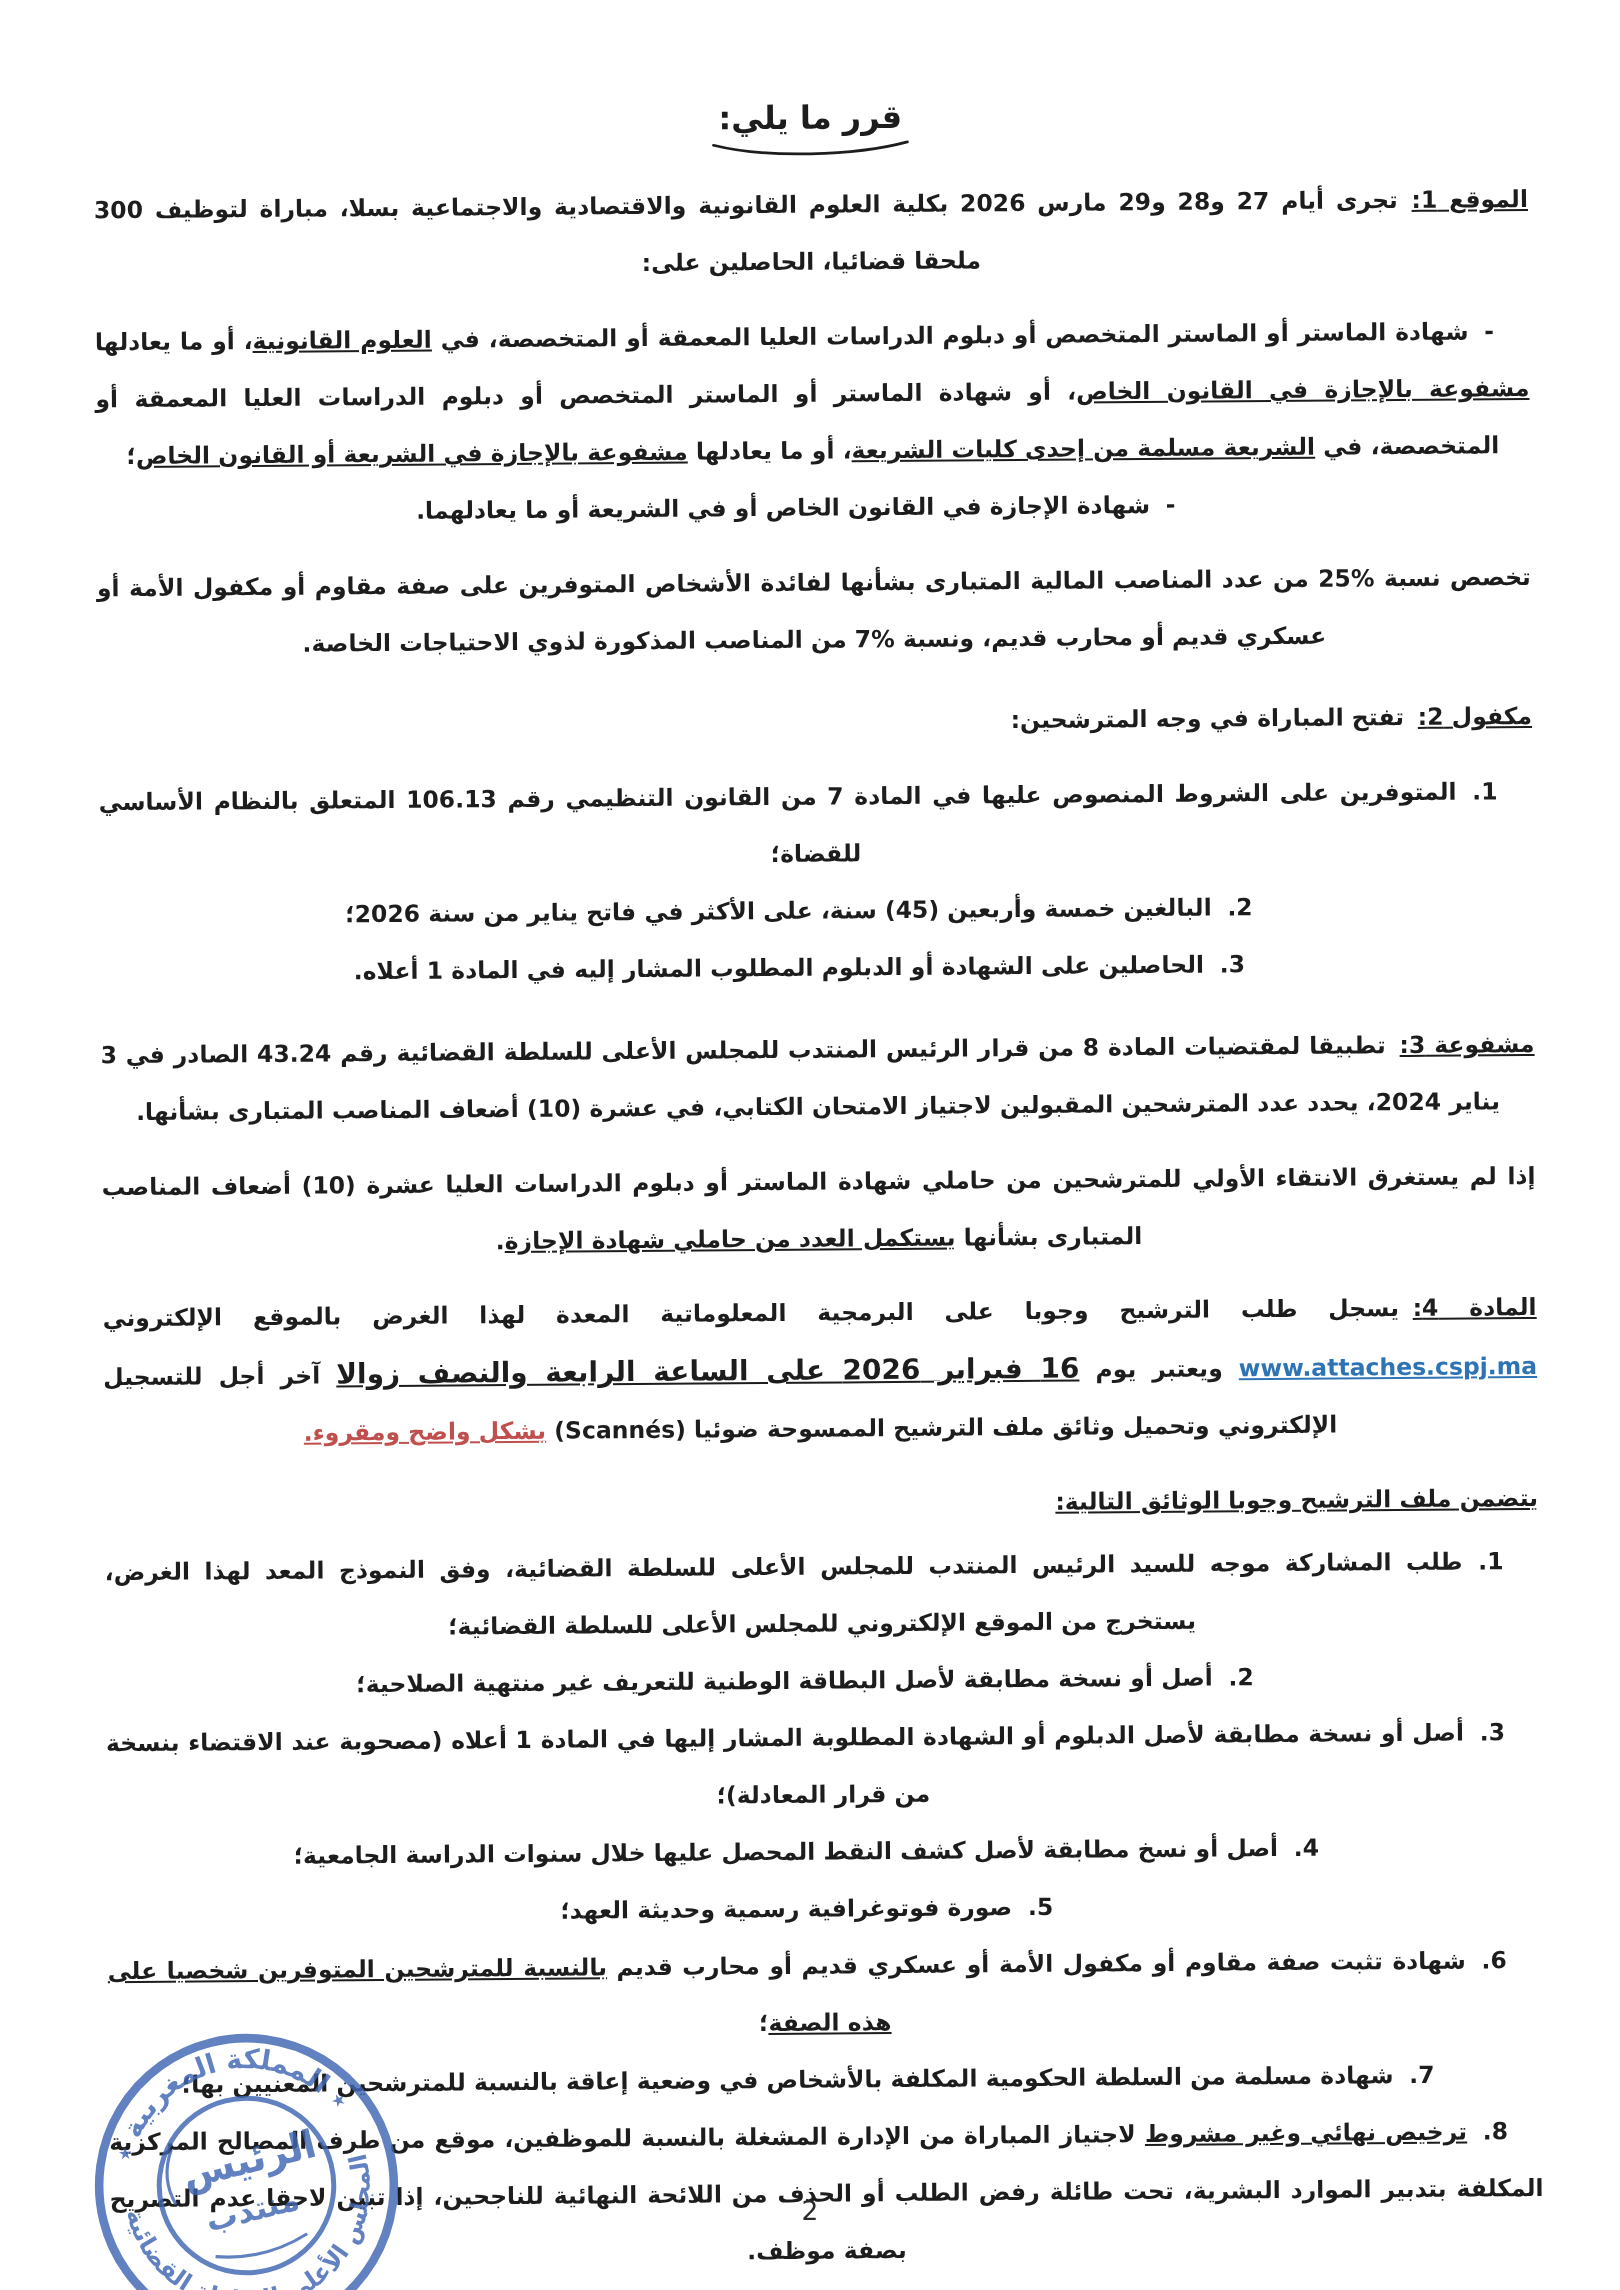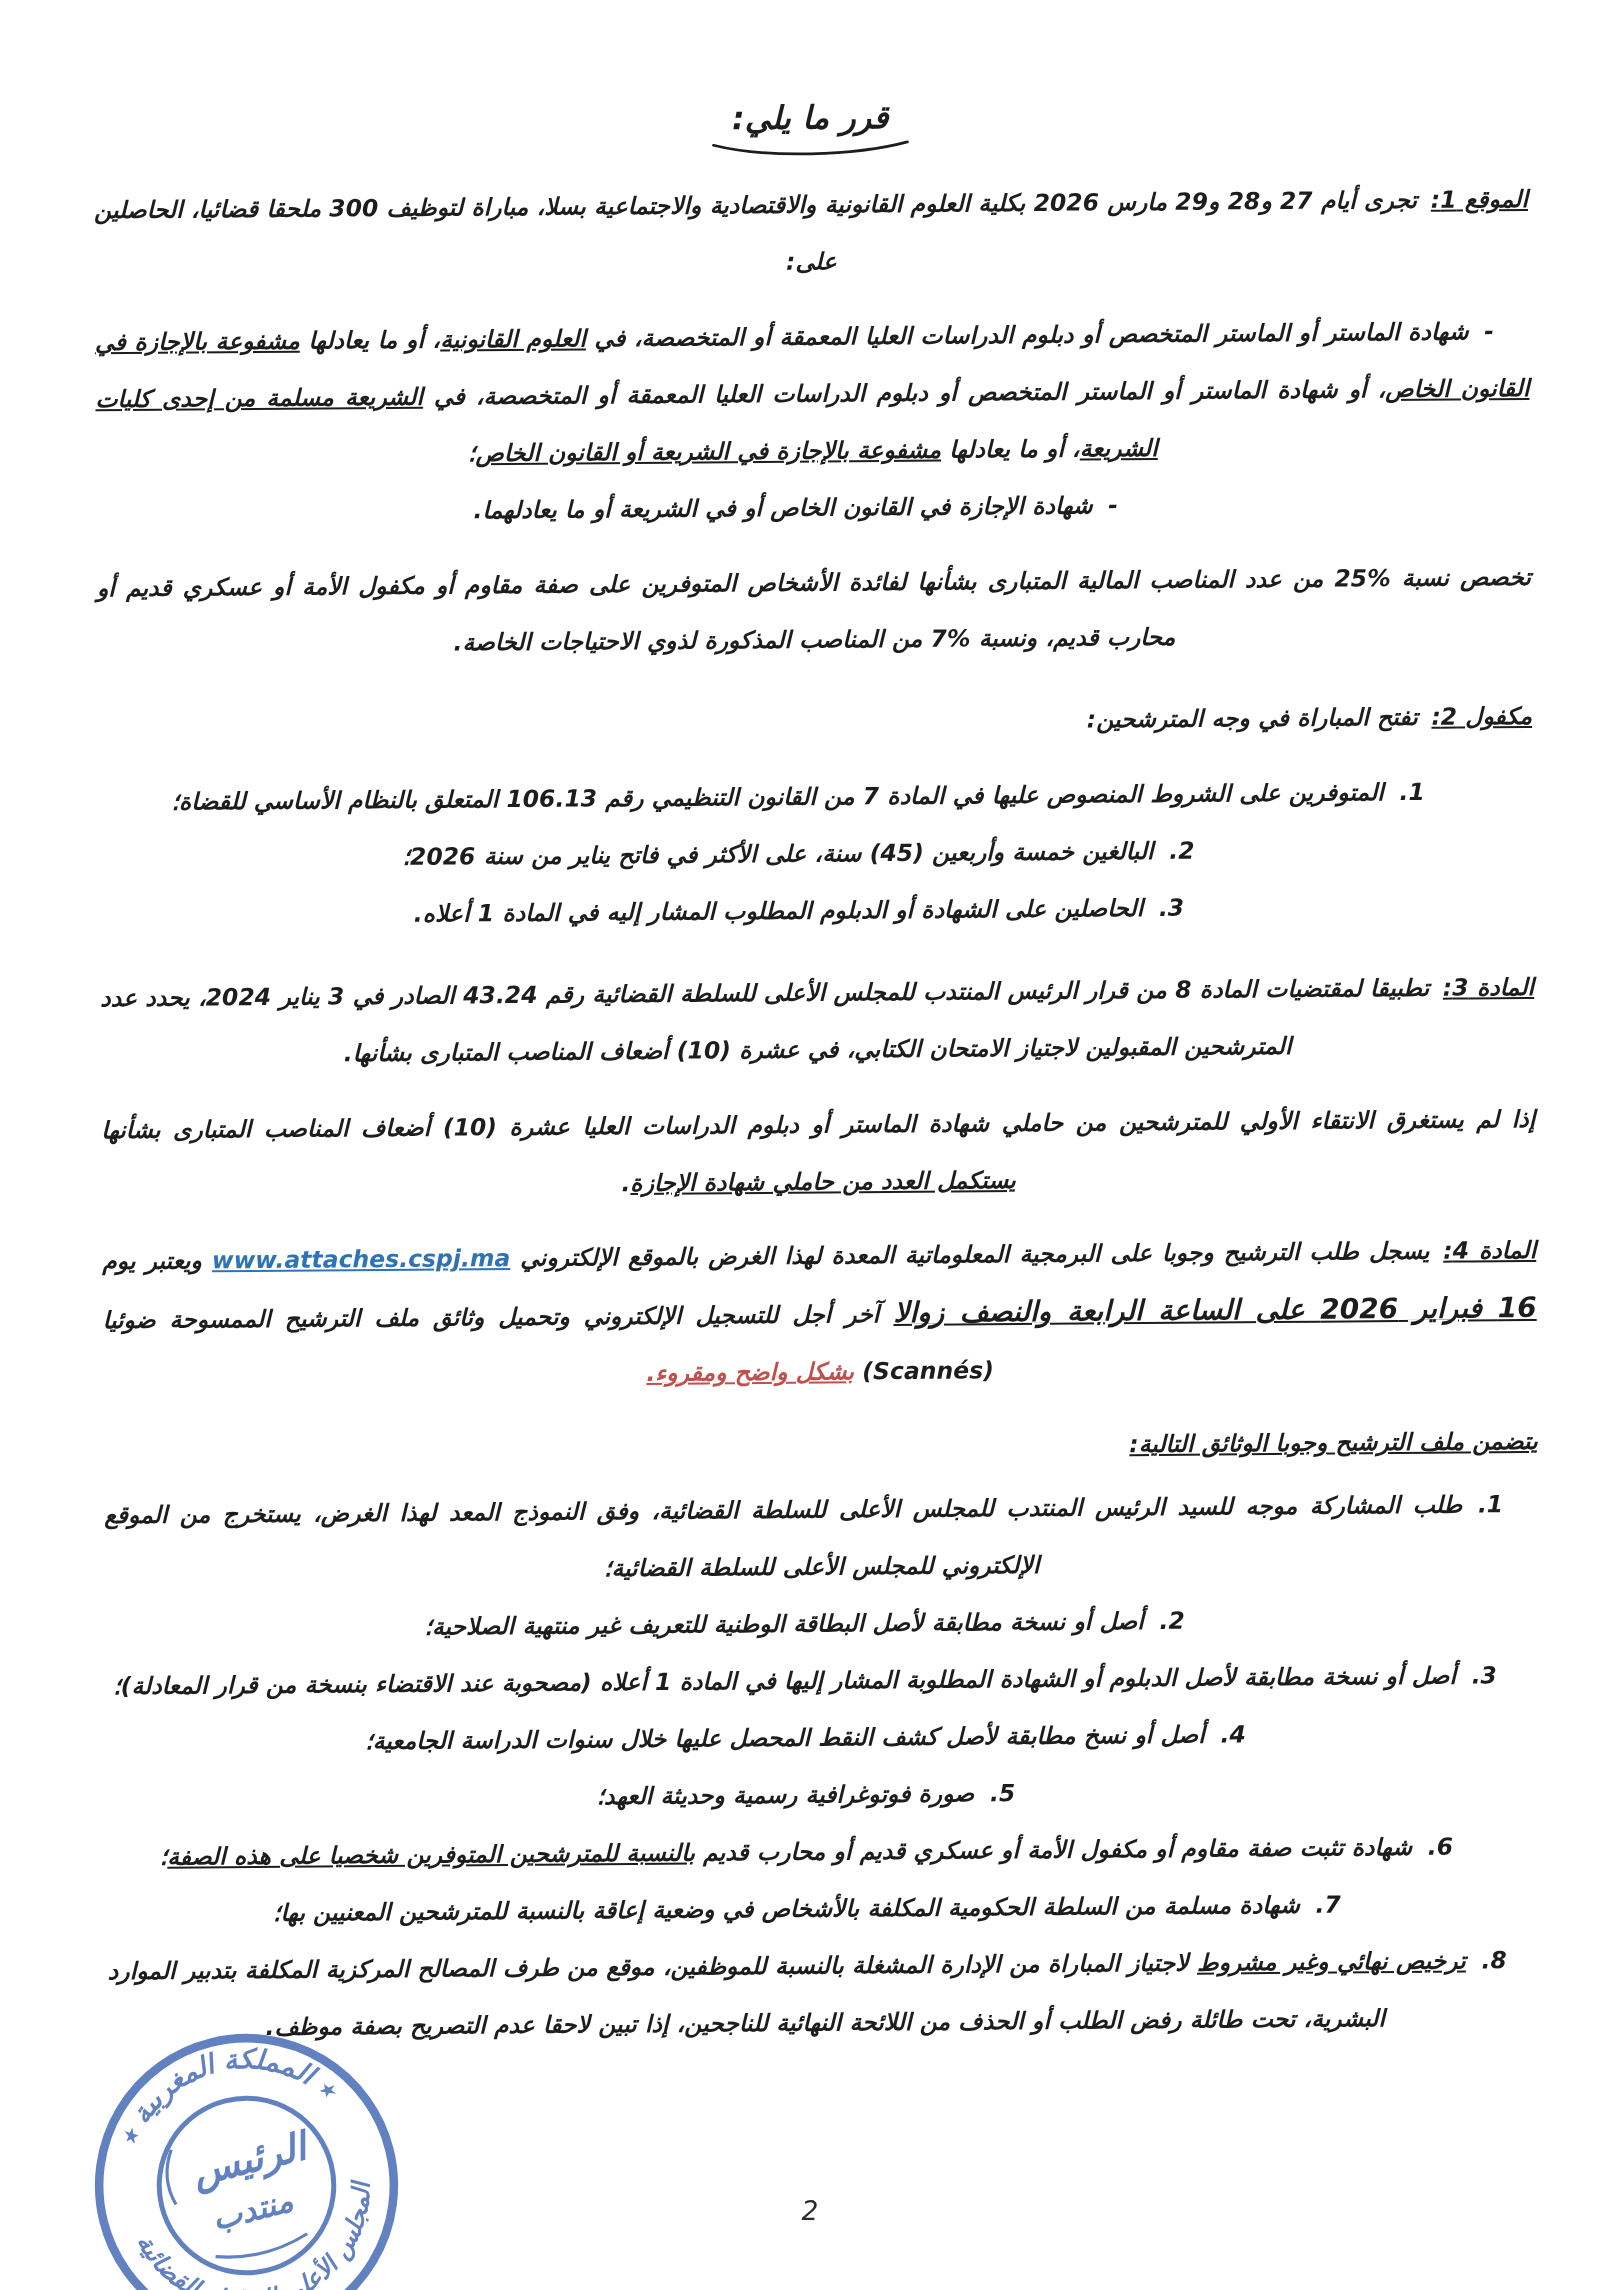--- a/index.html
+++ b/index.html
@@ -1,18 +1,18 @@
 <!DOCTYPE html>
 <html lang="ar"><head>
 <meta charset="utf-8">
 <style>
   html,body{margin:0;padding:0;background:#ffffff;}
   .page{
     position:relative;width:1620px;height:2291px;background:#ffffff;
-    overflow:hidden;font-family:"DejaVu Sans",sans-serif;color:#1d1d1d;font-style:italic;
+    overflow:hidden;font-family:"DejaVu Sans",sans-serif;color:#1d1d1d;
   }
   .content{
     position:absolute;top:84px;right:93px;left:93px;direction:rtl;
     font-size:23.5px;font-weight:bold;line-height:57px;
     transform:rotate(-0.45deg);transform-origin:top right;
   }
   .title-wrap{text-align:center;margin-bottom:17.6px;}
   .title-text{font-size:32px;letter-spacing:1px;}
   .swash{display:block;margin:-9.8px auto 0;}
   .para{margin:0 0 17.6px;text-align:justify;text-align-last:center;}
@@ -77,21 +77,21 @@
       </p>
       <p class="item">
         <span class="marker">2.</span><span><span>البالغين خمسة وأربعين (45) سنة، على الأكثر في فاتح يناير من سنة 2026؛</span></span>
       </p>
       <p class="item">
         <span class="marker">3.</span><span><span>الحاصلين على الشهادة أو الدبلوم المطلوب المشار إليه في المادة 1 أعلاه.</span></span>
       </p>
     </div>
 
     <p class="para mt-lg">
-      <span class="art-label">المادة 3:</span><span><span>تطبيقا لمقتضيات المادة 8 من قرار الرئيس المنتدب للمجلس الأعلى للسلطة القضائية رقم 43.24 الصادر في 3 يناير 2024، يحدد عدد المترشحين المقبولين لاجتياز الامتحان الكتابي، في عشرة (10) أضعاف المناصب المتبارى بشأنها.</span></span>
+      <span class="art-label">مشفوعة 3:</span><span><span>تطبيقا لمقتضيات المادة 8 من قرار الرئيس المنتدب للمجلس الأعلى للسلطة القضائية رقم 43.24 الصادر في 3 يناير 2024، يحدد عدد المترشحين المقبولين لاجتياز الامتحان الكتابي، في عشرة (10) أضعاف المناصب المتبارى بشأنها.</span></span>
     </p>
     <p class="para"><span>إذا لم يستغرق الانتقاء الأولي للمترشحين من حاملي شهادة الماستر أو دبلوم الدراسات العليا عشرة (10)  أضعاف المناصب المتبارى بشأنها </span><span class="s-u">يستكمل العدد من حاملي شهادة الإجازة</span><span>.</span></p>
 
     <p class="para mt-md">
       <span class="art-label">المادة 4:</span><span><span>يسجل طلب الترشيح وجوبا على البرمجية المعلوماتية المعدة لهذا الغرض بالموقع الإلكتروني </span><span class="s-link">www.attaches.cspj.ma</span><span> ويعتبر يوم </span><span class="s-big-u">16 فبراير 2026 على الساعة الرابعة والنصف زوالا</span><span> آخر أجل للتسجيل الإلكتروني وتحميل وثائق ملف الترشيح الممسوحة ضوئيا (Scannés) </span><span class="s-red-u">بشكل واضح ومقروء.</span></span>
     </p>
 
     <p class="para right heading-u"><span class="s-u">يتضمن ملف الترشيح وجوبا الوثائق التالية:</span></p>
 
     <div class="list">

